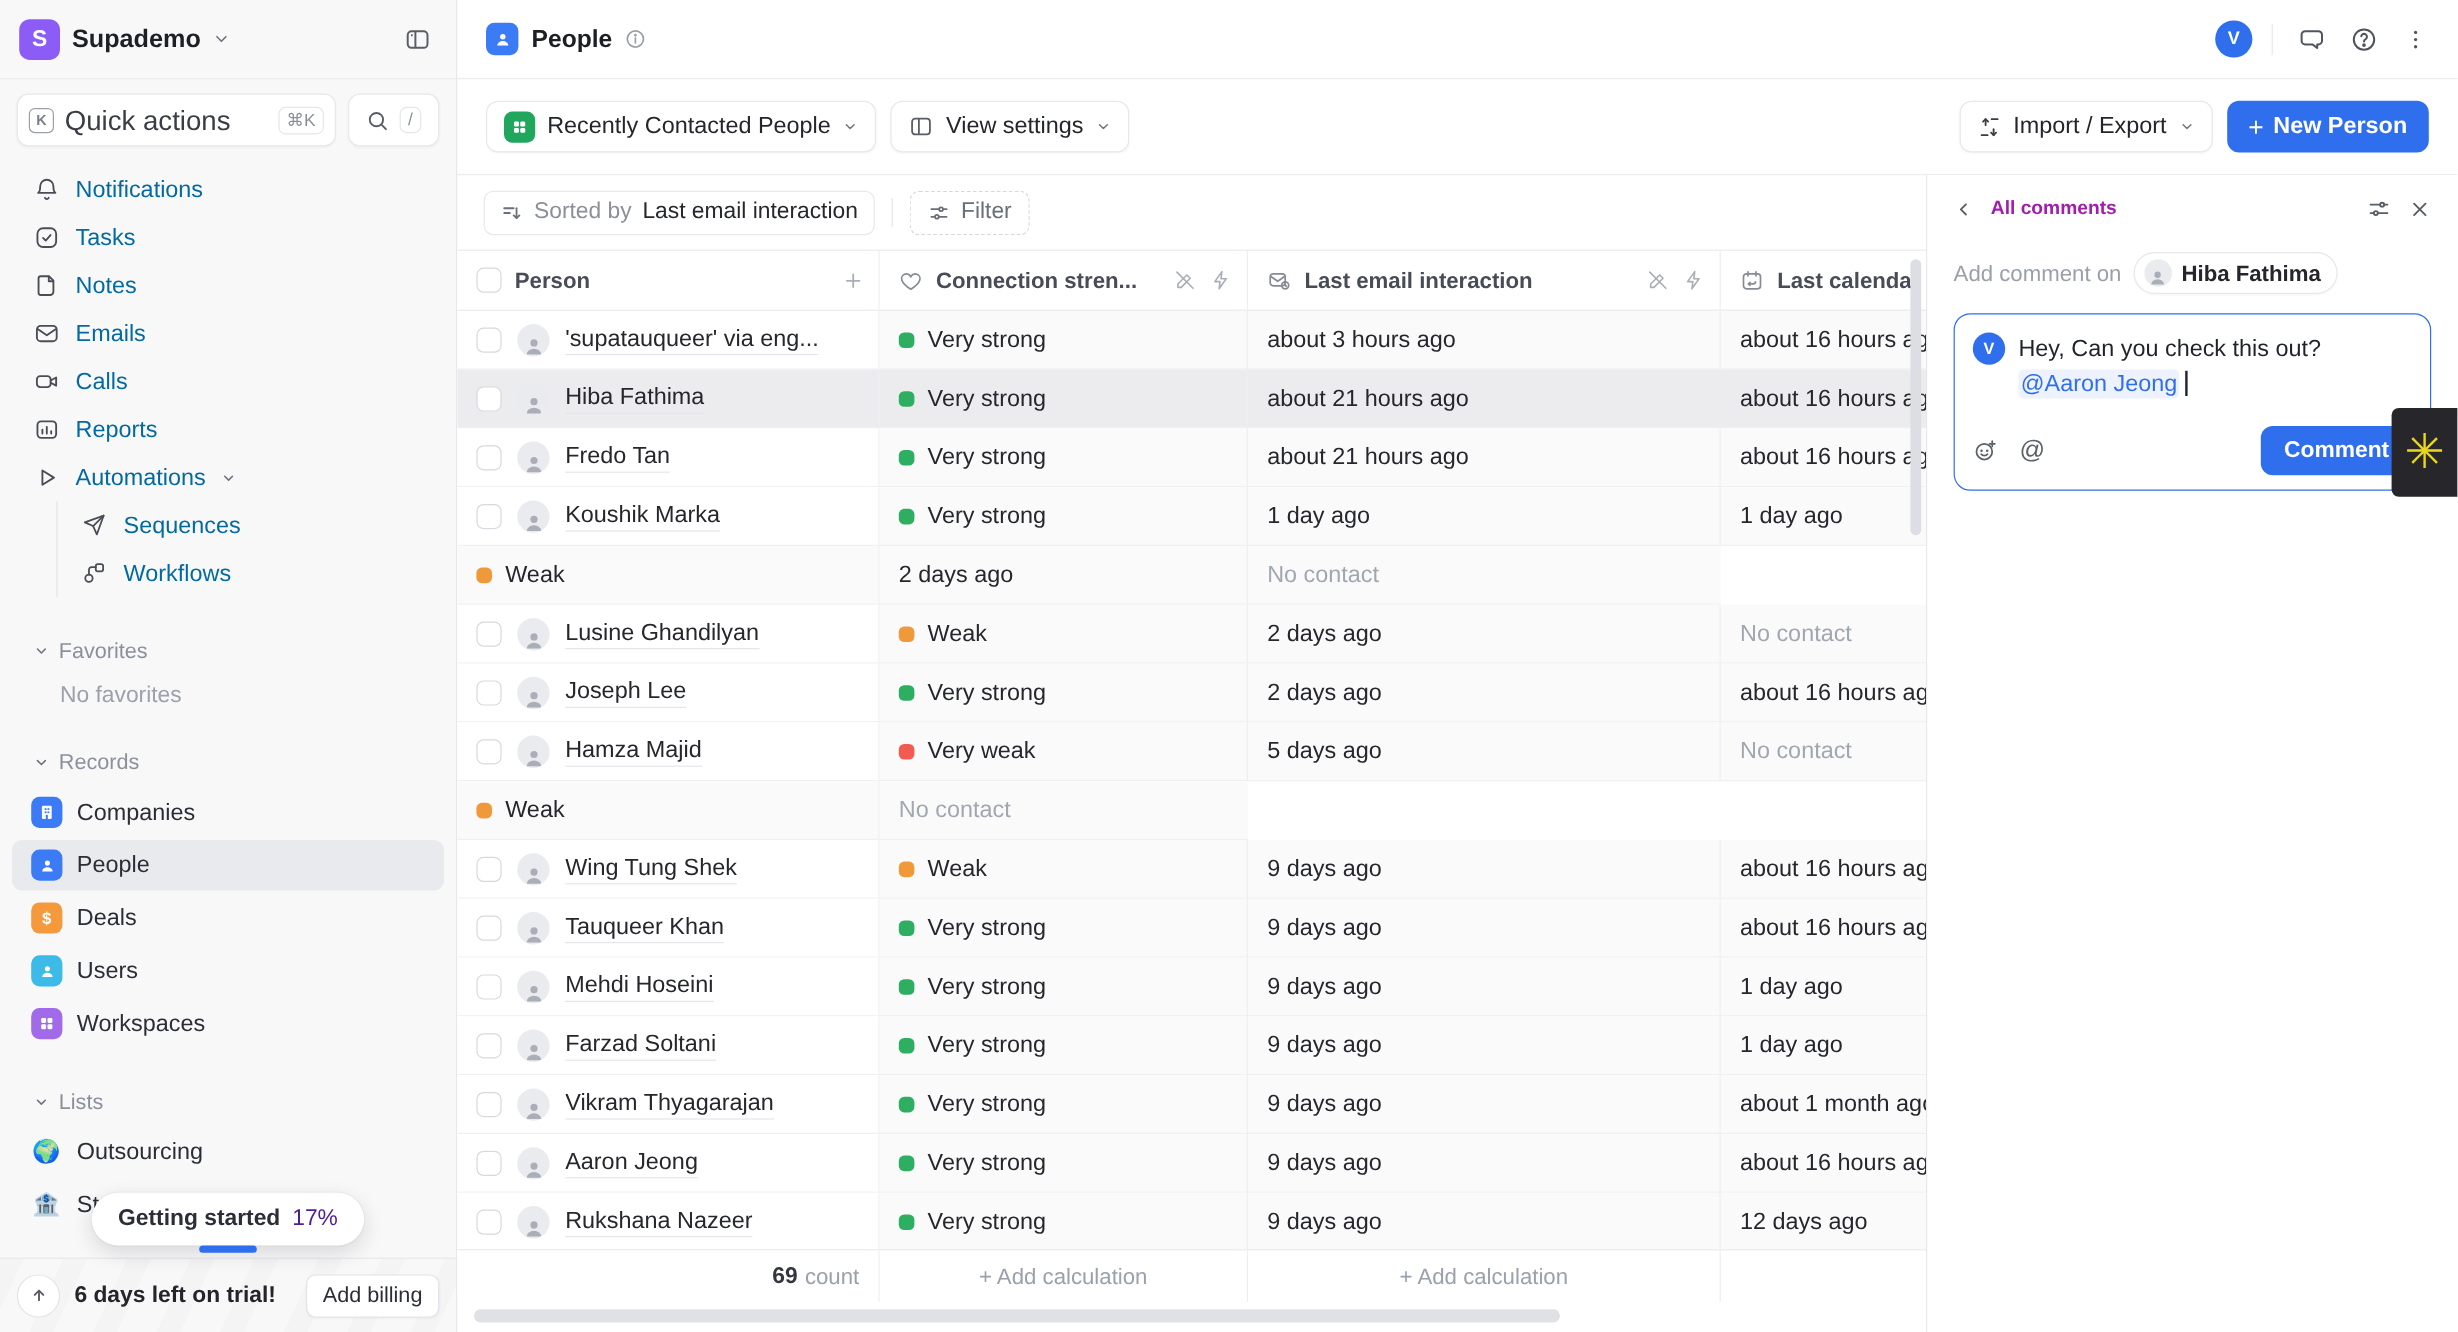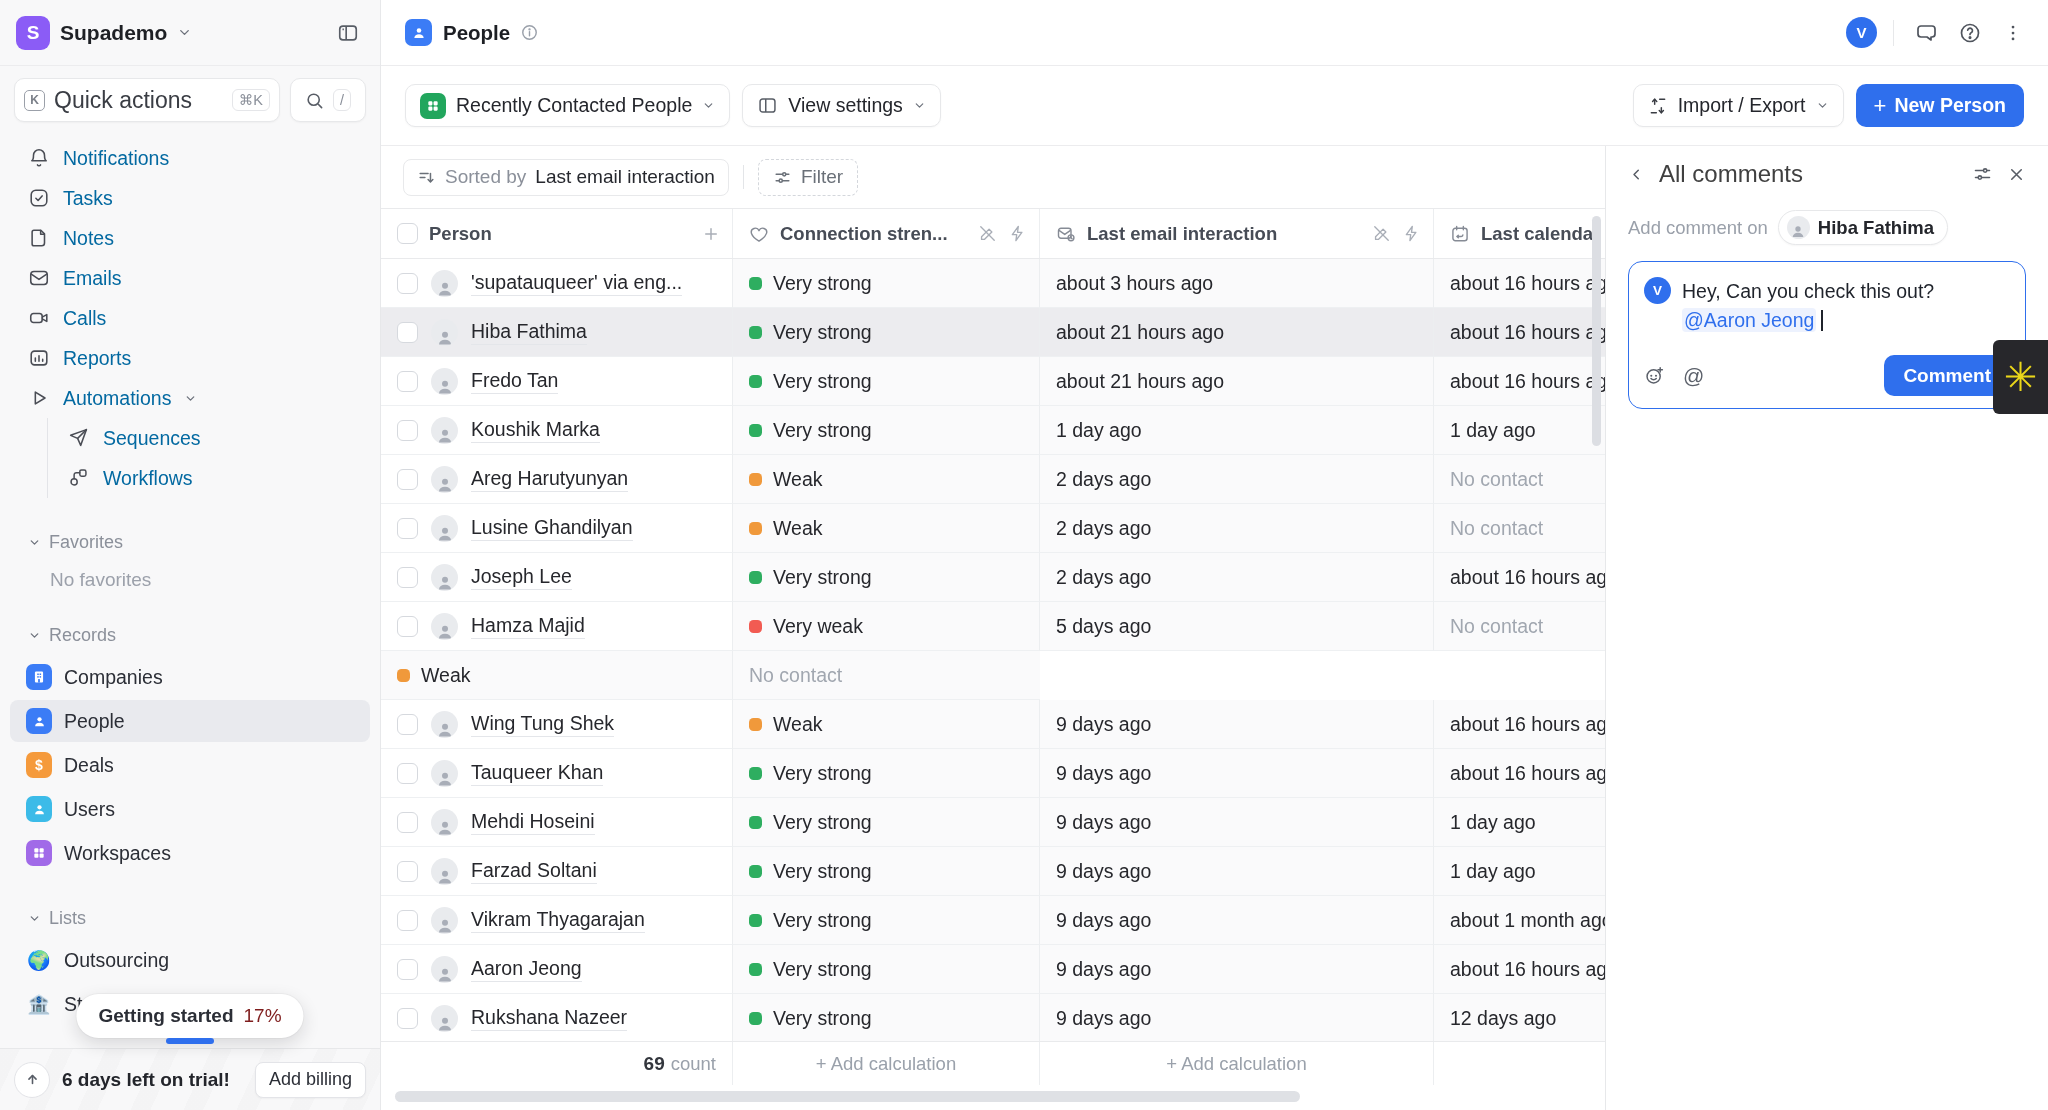--- a/index.html
+++ b/index.html
@@ -32,21 +32,21 @@
 
   .section-h { display:flex; align-items:center; gap:8px; padding-left:28px; margin-top:34px; color:#8b909a; font-size:18px; cursor:pointer; }
   .empty-note { padding-left:50px; margin-top:16px; color:#9ca1ab; font-size:19px; }
   .rec-item { height:42px; display:flex; align-items:center; gap:12px; padding-left:26px; font-size:19.5px; color:#2b2e36; cursor:pointer; margin-top:2px; }
   .rec-ic { width:26px; height:26px; border-radius:7px; display:flex; align-items:center; justify-content:center; color:#fff; font-weight:bold; font-size:14px; }
   .rec-item.selected { margin:2px 10px 0 10px; padding-left:16px; border-radius:8px; background:#e9eaee; }
   .emoji { font-size:19px; width:26px; text-align:center; }
 
   .gs-pill { position:absolute; left:50%; transform:translateX(-50%); bottom:72px; background:#fff; border-radius:999px; padding:11px 22px; display:flex; gap:10px; align-items:center; box-shadow:0 6px 18px rgba(20,20,30,.14), 0 0 0 1px rgba(0,0,0,.03); white-space:nowrap; cursor:pointer; }
   .gs-label { font-weight:bold; color:#2b2e36; font-size:19px; }
-  .gs-pct { color:#7f1d1d; font-size:19px; }
+  .gs-pct { color:#4c1d95; font-size:19px; }
   .gs-bar { position:absolute; left:50%; transform:translateX(-50%); bottom:66px; width:48px; height:6px; border-radius:3px; background:#2f6fed; }
 
   .trial-bar { margin-top:auto; height:62px; border-top:1px solid #e7e8ea; display:flex; align-items:center; gap:12px; padding:0 14px;
     background:repeating-linear-gradient(115deg, rgba(0,0,0,.016) 0 18px, rgba(0,0,0,0) 18px 48px), #f8f8f9; }
   .trial-ic { width:36px; height:36px; border-radius:50%; border:1px solid #e3e4e8; background:#fff; display:flex; align-items:center; justify-content:center; color:#585d66; }
   .trial-msg { font-weight:bold; color:#23252b; font-size:19px; flex:1; }
   .btn-light { height:36px; border:1px solid #e3e4e8; background:#fff; border-radius:8px; padding:0 13px; font-size:18px; color:#2b2e36; display:flex; align-items:center; cursor:pointer; box-shadow:0 1px 2px rgba(0,0,0,.04); }
 
   
   .main { flex:1; display:flex; flex-direction:column; min-width:0; }
@@ -100,21 +100,21 @@
   .fcount b { color:#33363d; font-size:19px; }
   .fcalc { justify-content:center; gap:4px; }
 
   .hscroll { height:25px; position:relative; }
   .hthumb { position:absolute; left:14px; top:6px; width:905px; height:11px; border-radius:6px; background:#dfe1e5; cursor:pointer; }
   .vthumb { position:absolute; right:4px; top:70px; width:9px; height:230px; border-radius:5px; background:#dcdee3; cursor:pointer; }
 
   
   .panel { width:443px; min-width:443px; border-left:1px solid #e7e8ea; position:relative; background:#fff; }
   .panel-h { height:56px; display:flex; align-items:center; padding:0 22px; gap:14px; }
-  .panel-title { font-size:24px; font-weight:normal; color:#404040; flex:1; }
+  .panel-title { font-size:16px; font-weight:bold; color:#a21caf; flex:1; }
   .addrow { display:flex; align-items:center; gap:10px; padding:8px 22px 0 22px; }
   .add-label { color:#9aa0aa; font-size:18.5px; }
   .rec-pill { display:flex; align-items:center; gap:8px; border:1px solid #e7e8ea; border-radius:999px; padding:5px 13px 5px 8px; background:#fff; box-shadow:0 1px 2px rgba(0,0,0,.04); cursor:pointer; }
   .rec-pill .pavatar { width:23px; height:23px; }
   .rec-pill-name { font-weight:bold; font-size:18.5px; color:#24262c; }
   .composer { margin:16px 22px 0 22px; border:1.7px solid #2f6fed; border-radius:14px; padding:15px 15px 12px 15px; background:#fff; }
   .comp-line { display:flex; gap:11px; align-items:flex-start; }
   .cavatar { width:27px; height:27px; border-radius:50%; background:#2f6fed; color:#fff; font-size:13.5px; font-weight:bold; display:flex; align-items:center; justify-content:center; flex:none; }
   .comp-text { font-size:19.5px; color:#1f232b; line-height:29px; }
   .mention { color:#2f6fed; background:#edf2fe; border-radius:4px; padding:1px 2px; }
@@ -623,30 +623,20 @@
     </div>
     <div class="cell">
       <span class="dot" style="background: rgb(46, 174, 96);"></span>
       <span>Very strong</span>
     </div>
     <div class="cell">1 day ago</div>
     <div class="cell" style="border-right:none;">1 day ago</div>
   </div>
 
   <div class="grid trow">
-    <div class="cell c-person">
-      <span class="cb"></span>
-      <span class="pavatar">
-                  <svg width="18" height="18" viewBox="0 0 24 24" fill="#a9aeb8">
-                    <circle cx="12" cy="9" r="4"></circle>
-                    <path d="M4 22a8 6.4 0 0 1 16 0z"></path>
-                  </svg>
-                </span>
-      <span class="pname">Areg Harutyunyan</span>
-    </div>
     <div class="cell">
       <span class="dot" style="background: rgb(240, 153, 59);"></span>
       <span>Weak</span>
     </div>
     <div class="cell">2 days ago</div>
     <div class="cell muted" style="border-right:none;">No contact</div>
   </div>
 
   <div class="grid trow">
     <div class="cell c-person">

